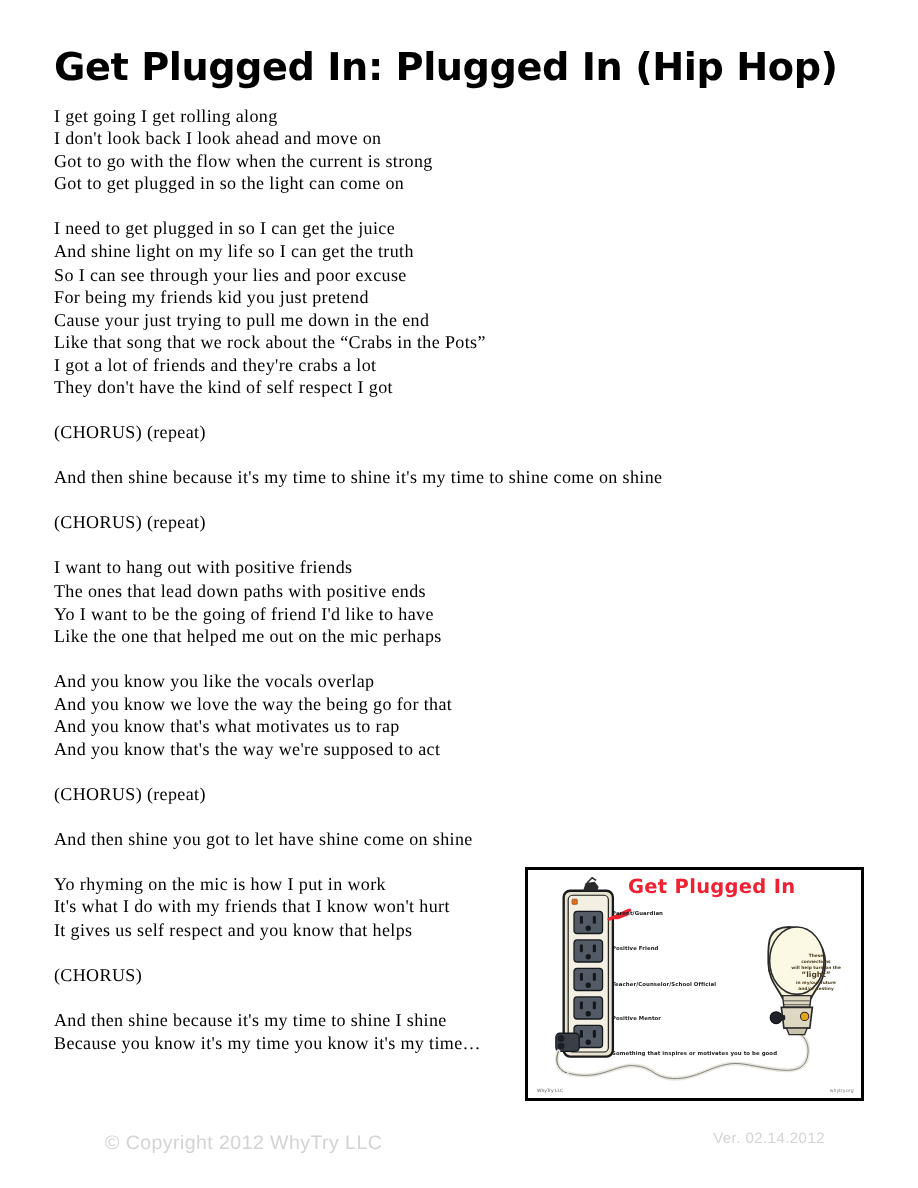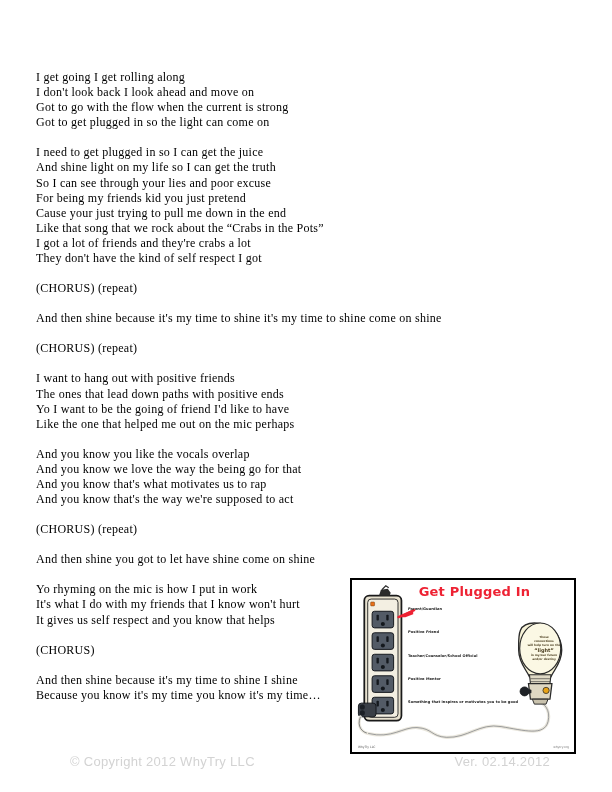--- a/index.html
+++ b/index.html
@@ -59,31 +59,31 @@
     font-family: "Liberation Sans", "DejaVu Sans", sans-serif;
     font-size: 13px;
     color: #d3d3d3;
     letter-spacing: 0.3px;
   }
   .footer-right {
     position: absolute;
     right: 62px;
     top: 754px;
     font-family: "Liberation Sans", "DejaVu Sans", sans-serif;
-    font-size: 13px;
+    font-size: 10px;
     color: #d3d3d3;
     letter-spacing: 0.3px;
   }
   
   .illus-box {
     position: absolute;
     left: 350px;
     top: 578px;
     width: 226px;
-    height: 176px;
+    height: 156px;
     background: #ffffff;
     border: 2px solid #000000;
     box-sizing: border-box;
     overflow: hidden;
   }
   .illus-title {
     position: absolute;
     left: 50px;
     top: 4px;
     width: 145px;
@@ -140,20 +140,21 @@
     font-family: "DejaVu Sans", "Liberation Sans", sans-serif;
     font-size: 3px;
     color: #777777;
   }
 </style>
 </head>
 <body>
 
 <div class="page">
 
+  <div class="doc-title">Get Plugged In: Plugged In (Hip Hop)</div>
 
   <div class="lyrics">
 
     <div class="stanza">
       <div class="line">I get going I get rolling along</div>
       <div class="line">I don't look back I look ahead and move on</div>
       <div class="line">Got to go with the flow when the current is strong</div>
       <div class="line">Got to get plugged in so the light can come on</div>
     </div>
 

